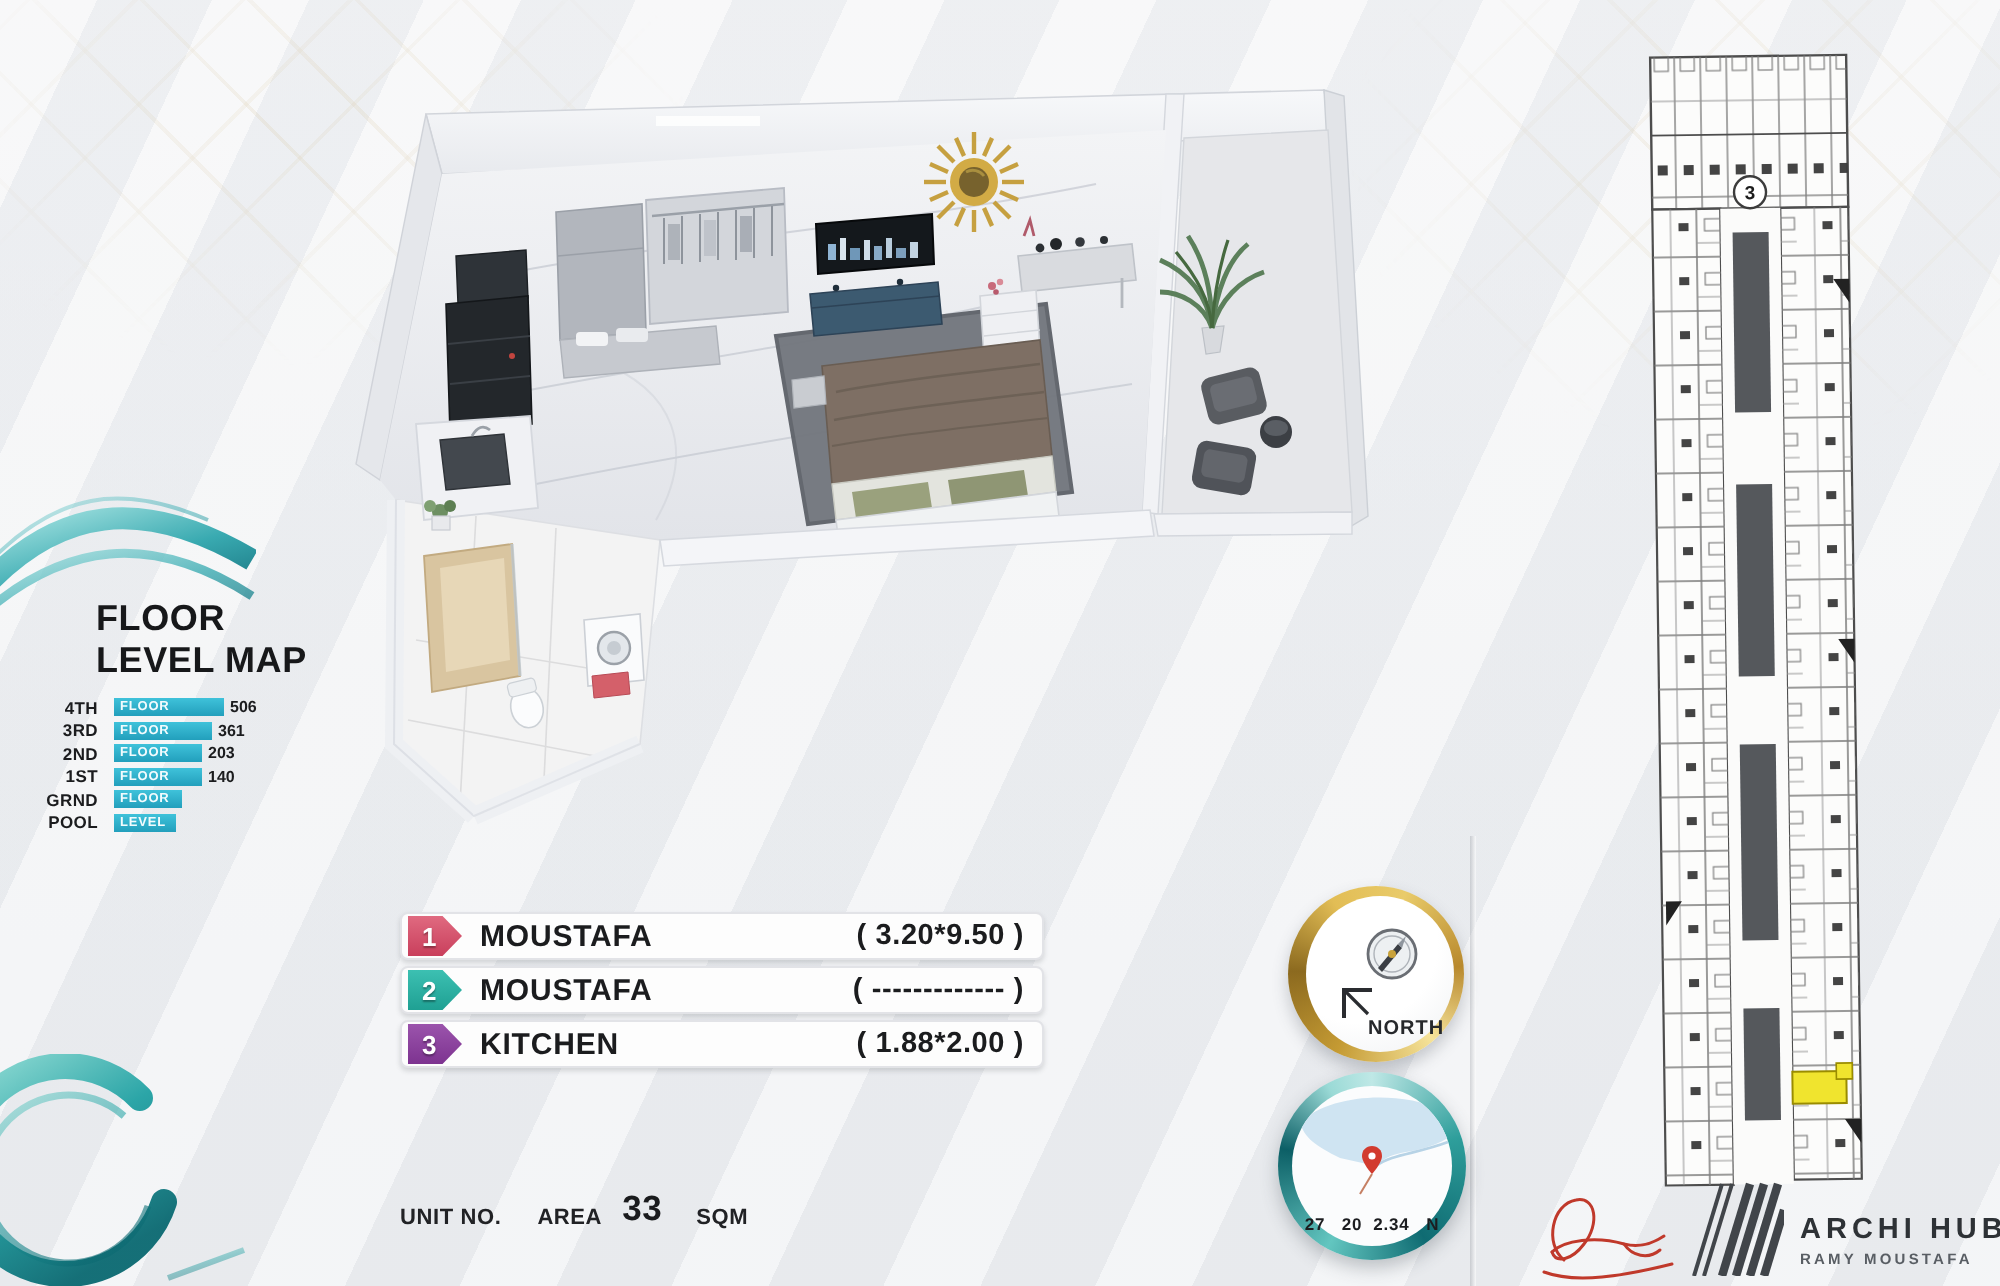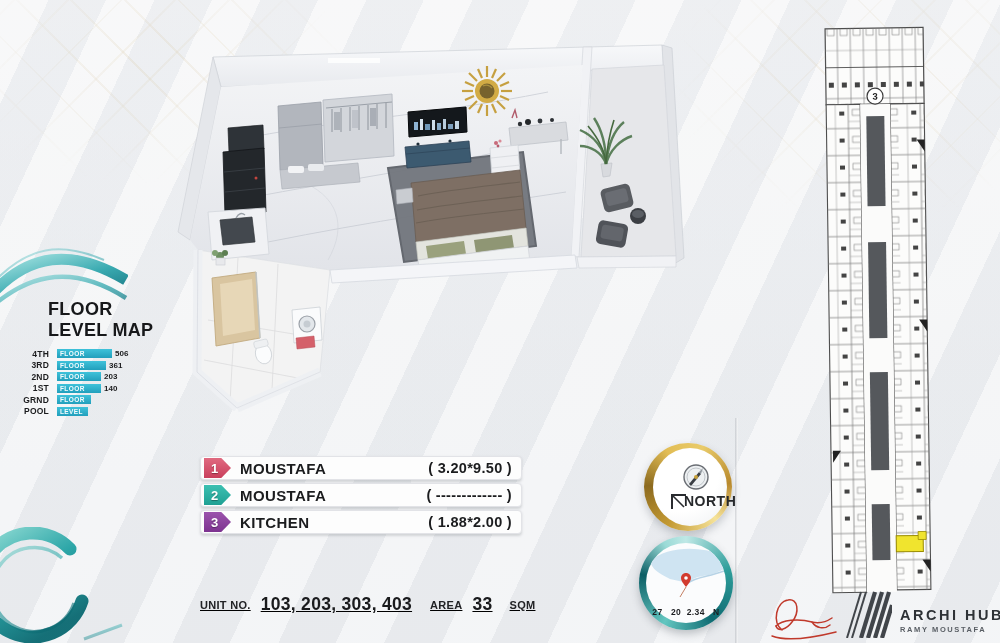--- a/index.html
+++ b/index.html
@@ -46,32 +46,32 @@
     clip-path:polygon(0 0, 64% 0, 100% 50%, 64% 100%, 0 100%);
     color:#fff;font-size:13px;font-weight:bold;justify-content:flex-start;padding-left:7px;box-sizing:border-box;
     text-shadow:0 1px 1px rgba(0,0,0,.35);}
   .badge-1{background:linear-gradient(180deg,#e06a80,#c93f5c);}
   .badge-2{background:linear-gradient(180deg,#3cc0b2,#1fa093);}
   .badge-3{background:linear-gradient(180deg,#9b54ac,#7d3390);}
   .legend-label{font-size:15px;font-weight:bold;color:#1b1c1e;margin-left:9px;letter-spacing:.4px;}
   .legend-dims{margin-left:auto;margin-right:9px;font-size:14.5px;font-weight:bold;color:#1b1c1e;letter-spacing:.3px;white-space:pre;}
 
   
-  .unit-line{position:absolute;left:200px;top:594px;display:flex;align-items:center;white-space:pre;text-decoration:underline;}
+  .unit-line{position:absolute;left:200px;top:594px;display:flex;align-items:flex-end;white-space:pre;}
   .ui-small{font-size:11px;font-weight:bold;color:#212225;letter-spacing:.3px;}
   .ui-big{font-size:17.5px;font-weight:bold;color:#1a1b1d;letter-spacing:.3px;}
   .ui-gap-s{margin-left:10px;} .ui-gap-m{margin-left:18px;} .ui-gap-t{margin-left:17px;}
 
   
   .compass{position:absolute;left:644px;top:443px;width:88px;height:88px;border-radius:50%;
     background:conic-gradient(from 20deg,#e9cb6a,#b8892d 18%,#f6e39a 33%,#c49a33 52%,#8c6a1f 70%,#e2bd55 86%,#e9cb6a);
     box-shadow:0 4px 8px rgba(70,75,85,.28);}
   .compass .face{position:absolute;inset:5px 5px 5px 9px;border-radius:50%;background:
     radial-gradient(circle at 35% 30%, #ffffff 55%, #eef0f2 100%);}
-  .compass .north-label{position:absolute;left:40px;top:50px;font-size:14px;font-weight:bold;color:#26282b;letter-spacing:.5px;}
+  .compass .north-label{position:absolute;left:40px;top:66px;font-size:10px;font-weight:bold;color:#26282b;letter-spacing:.5px;}
   .compass svg{position:absolute;left:0;top:0;}
 
   
   .mapcircle{position:absolute;left:639px;top:536px;width:94px;height:94px;border-radius:50%;
     background:conic-gradient(from 0deg,#bfe8e6,#2e9e9b 20%,#0f6b72 40%,#63c6c0 58%,#0c5f66 78%,#9adad6 92%,#bfe8e6);
     box-shadow:0 4px 9px rgba(60,70,80,.3);}
   .mapcircle .face{position:absolute;inset:7px;border-radius:50%;background:#fbfcfd;overflow:hidden;}
   .coords{position:absolute;left:0;right:0;top:44px;text-align:center;font-size:8.5px;font-weight:bold;
     color:#1c1d20;line-height:13px;white-space:pre;letter-spacing:.4px;}
 
@@ -425,21 +425,20 @@
     <span class="badge badge-3">
         <span>3</span>
       </span>
     <span class="legend-label">KITCHEN</span>
     <span class="legend-dims">( 1.88*2.00 )</span>
   </div>
 </div>
 
 <div class="unit-line">
   <span class="ui-small">UNIT NO.</span>
-  <span class="ui-big ui-gap-s">103, 203, 303, 403</span>
   <span class="ui-small ui-gap-m">AREA</span>
   <span class="ui-big ui-gap-s">33</span>
   <span class="ui-small ui-gap-t">SQM</span>
 </div>
 
 <div class="compass">
   <div class="face"></div>
   <svg width="88" height="88" viewBox="0 0 88 88">
     <circle cx="52" cy="34" r="12" fill="#edf0f2" stroke="#6a6e74" stroke-width="1.4"></circle>
     <circle cx="52" cy="34" r="9" fill="none" stroke="#aeb3b9" stroke-width="0.7"></circle>

